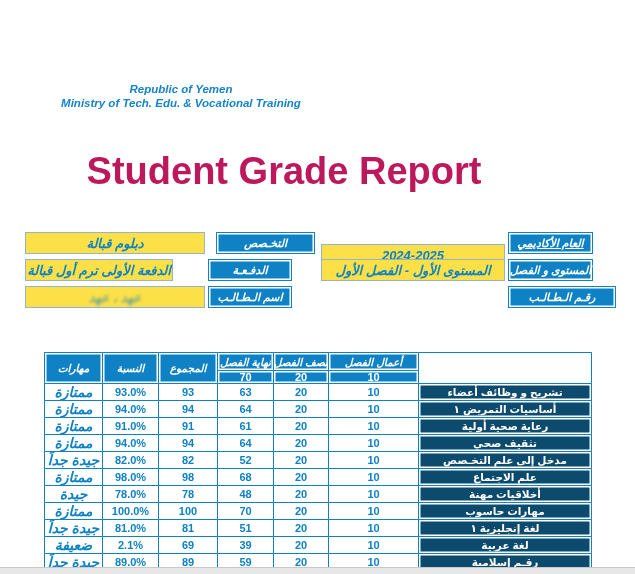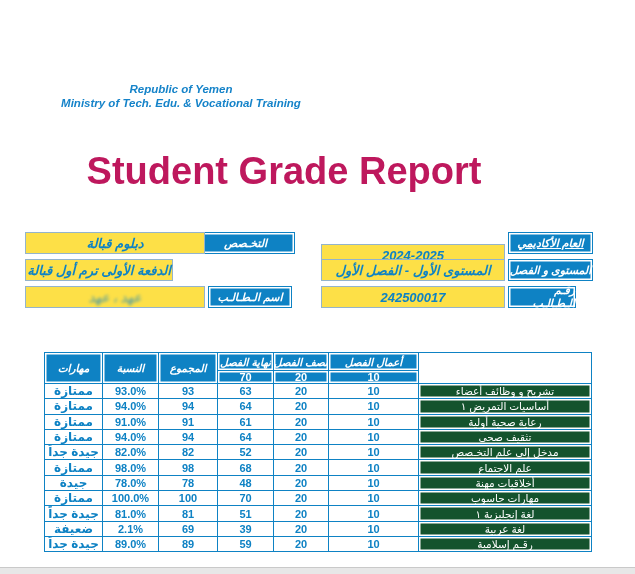--- a/index.html
+++ b/index.html
@@ -40,61 +40,61 @@
     box-shadow:inset 0 0 0 1.5px #ffffff; font-style:italic;
   }
   th.bh.num { font-style:normal; font-size:11px; }
   th.empty-h { background:#ffffff; }
   tr.hr1 { height:18px; }
   tr.hr2 { height:13px; }
   tbody tr { height:15.3px; }
   tbody td {
     background:#ffffff; color:#0e82c4; font-weight:bold; font-size:11px; text-align:center;
   }
-  td.grade-cell { font-size:12px; }
+  td.grade-cell { font-size:14px; font-style:italic; }
   td.subject {
-    background:#14532d; color:#ffffff; font-size:10.5px; font-weight:normal; text-align:center;
+    background:#0c4a6e; color:#ffffff; font-size:10.5px; font-weight:bold; text-align:center;
     box-shadow:inset 0 0 0 1.5px #ffffff;
   }
   
   .bottom-bar {
     position:absolute; left:0; top:567px; width:635px; height:7px;
     background:#e7e7e7; border-top:1px solid #c9c9c9;
   }
 </style>
 </head>
 <body>
 
 <div class="page">
 
   <div class="inst">
     <div>Republic of Yemen</div>
     <div>Ministry of Tech. Edu. &amp; Vocational Training</div>
   </div>
 
   <div class="title">Student Grade Report</div>
 
-  <div class="box label-box" style="left:196px; top:232px; width:99px;font-family:Liberation Mono, monospace;" dir="rtl">التخـصص</div>
+  <div class="box label-box" style="left:216px; top:232px; width:99px;font-family:Liberation Mono, monospace;" dir="rtl">التخـصص</div>
   <div class="box value-box" style="left:25px; top:232px; width:180px;" dir="rtl">دبلوم قبالة</div>
 
+  <div class="box label-box" style="left:208px; top:259px; width:84px;" dir="rtl">الدفـعـة</div>
   <div class="box value-box" style="left:25px; top:259px; width:148px;" dir="rtl">الدفعة الأولى ترم أول قبالة</div>
 
   <div class="box label-box" style="left:208px; top:286px; width:84px;" dir="rtl">اسم الـطـالـب</div>
   <div class="box value-box" style="left:25px; top:286px; width:180px;" dir="rtl">
     <span class="blurred">عهد ، عهد</span>
   </div>
 
   <div class="box label-box" style="left:508px; top:232px; width:85px;text-decoration:underline;" dir="rtl">العام الأكاديمي</div>
   <div class="box value-box" style="left:321px; top:244px; width:184px;">2024-2025</div>
 
   <div class="box label-box" style="left:508px; top:259px; width:85px;text-align:right;" dir="rtl">المستوى و الفصل</div>
   <div class="box value-box" style="left:321px; top:259px; width:184px;" dir="rtl">المستوى الأول - الفصل الأول</div>
 
-  <div class="box label-box" style="left:508px; top:286px; width:68px;" dir="rtl">رقـم الـطـالـب</div>
-  <div class="box value-box" style="left:321px; top:286px; width:184px;">242500017</div>
+  <div class="box label-box" style="left:508px; top:286px; width:108px;" dir="rtl">رقـم الـطـالـب</div>
 
   <table class="grades">
     <colgroup>
       <col style="width:58px">
         <col style="width:56px">
         <col style="width:59px">
       <col style="width:56px">
         <col style="width:55px">
         <col style="width:90px">
       <col style="width:173px">

